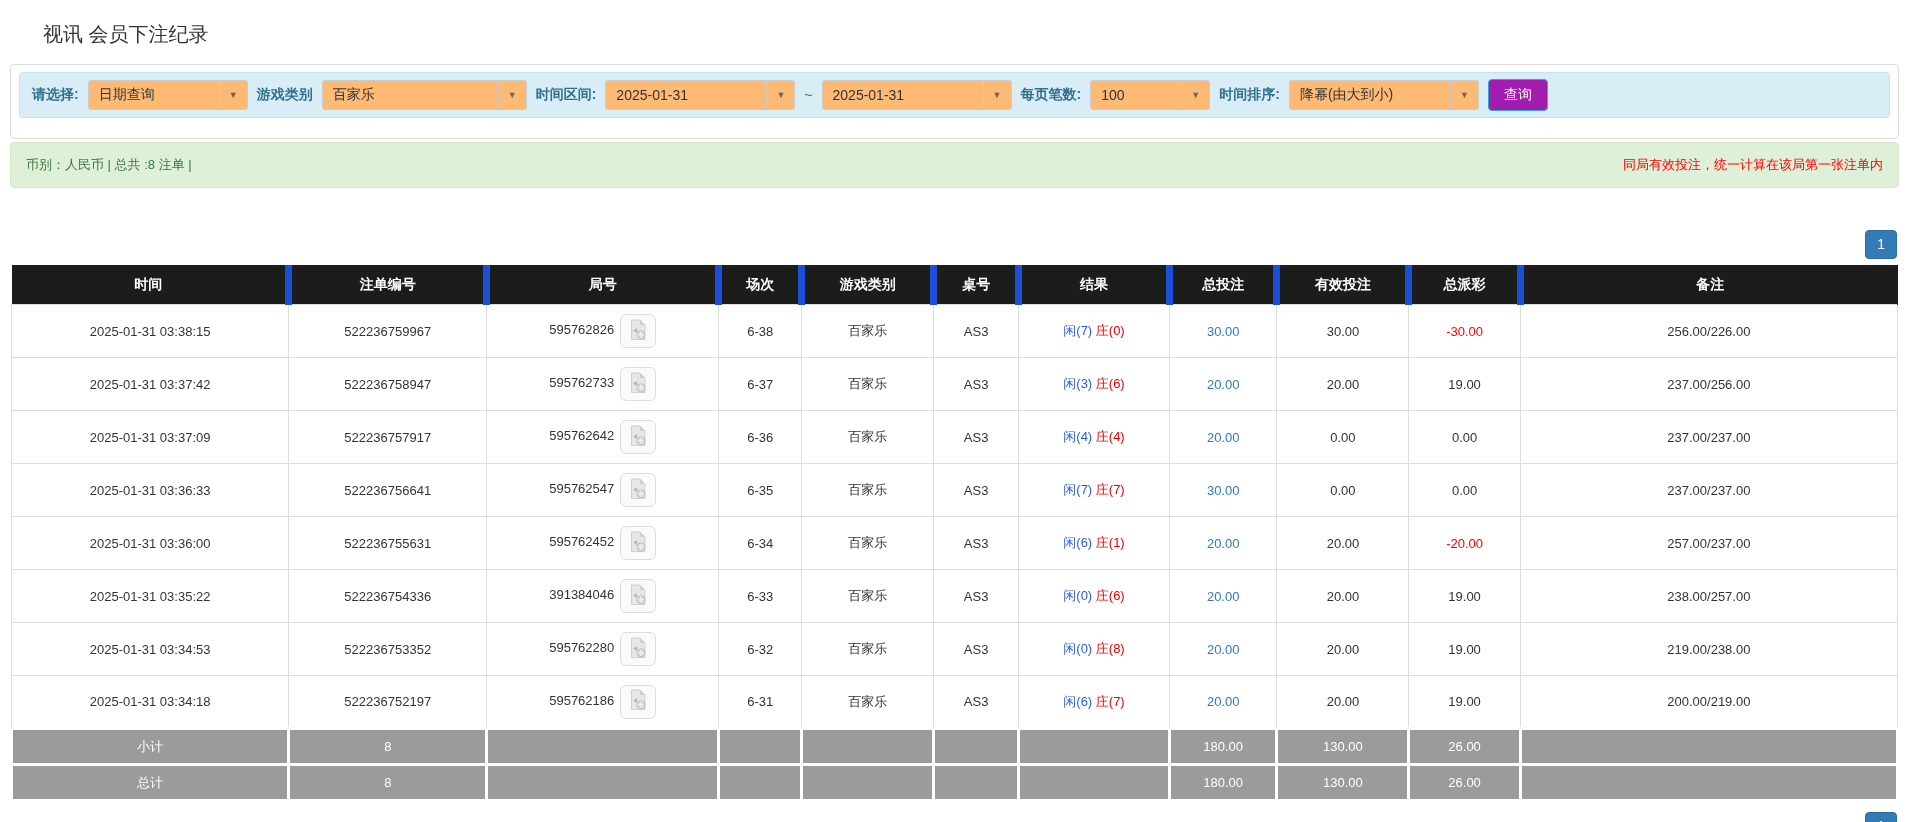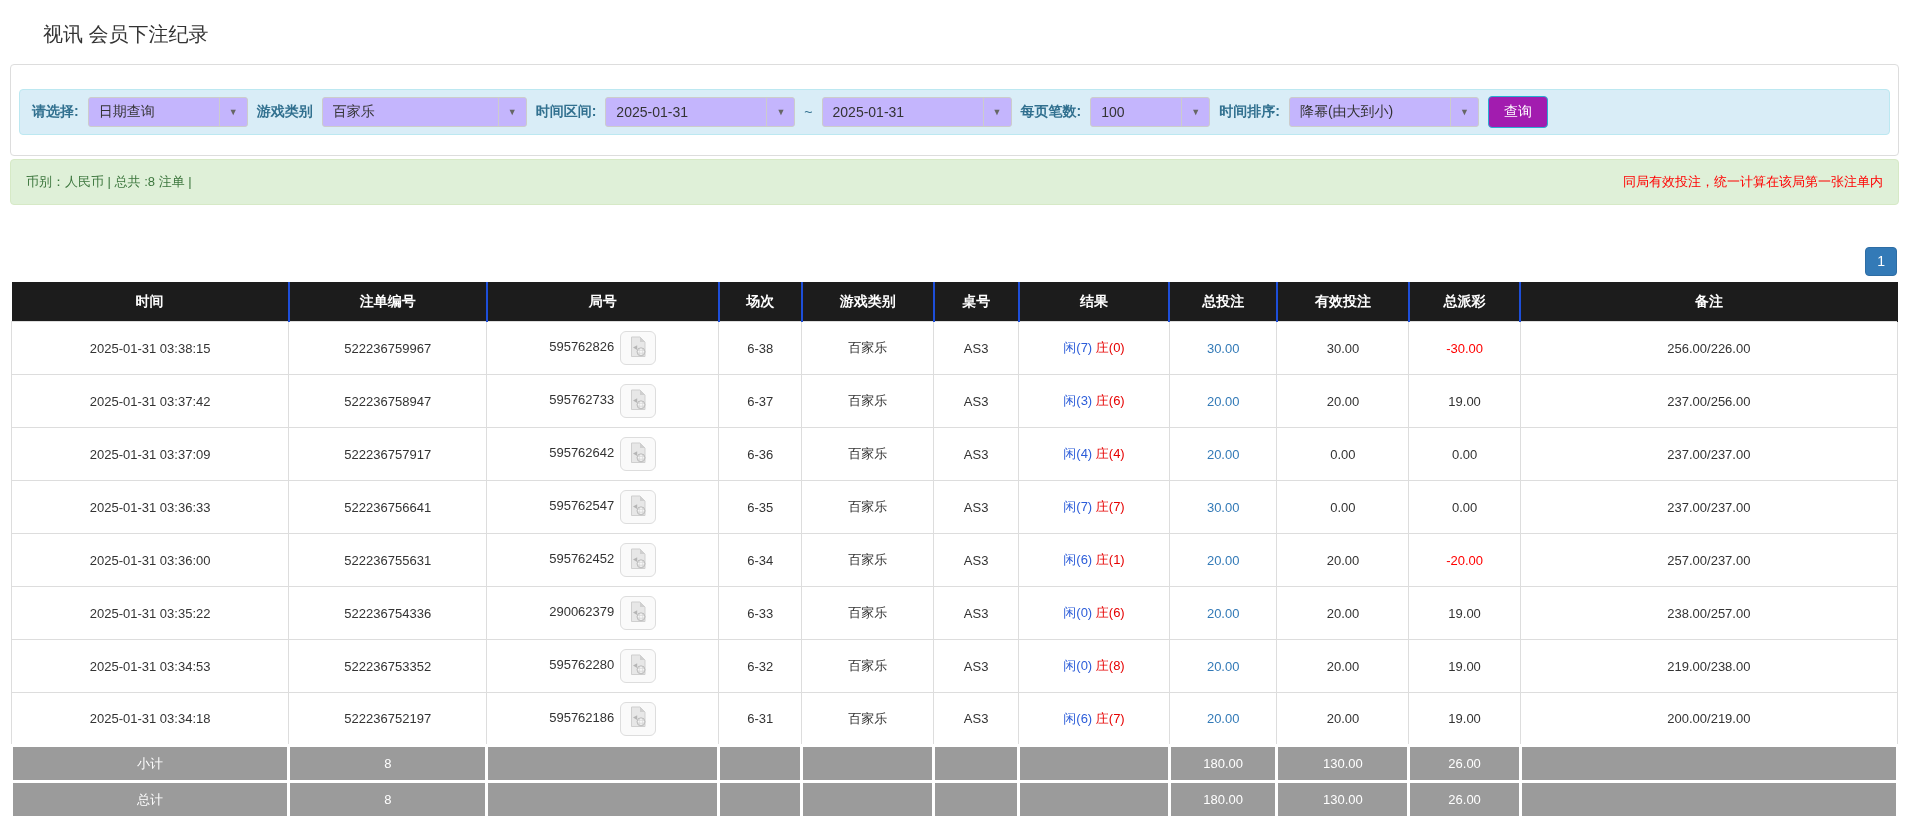--- a/index.html
+++ b/index.html
@@ -4,28 +4,28 @@
 <style>
   * { box-sizing: border-box; }
   html,body { margin:0; padding:0; }
   body {
     width:1909px; height:822px; overflow:hidden;
     background:#fff; font-family:"Liberation Sans", sans-serif; color:#333;
   }
   .page-title { font-size:20px; color:#333; padding:8px 12px 2px; font-weight:normal;margin-left:31px; }
 
   
-  .filter-panel { margin:4px 10px 0; border:1px solid #ddd; border-radius:4px; padding:24px 8px 20px; background:#fff; }
+  .filter-panel { margin:4px 10px 0; border:1px solid #ddd; border-radius:4px; padding:7px 8px 20px; background:#fff; }
   .filter-bar {
     background:#d9edf7; border:1px solid #bce8f1; border-radius:4px;
     padding:8px 12px; display:flex; align-items:center; gap:9px; height:46px;
   }
   .flabel { color:#31708f; font-weight:bold; font-size:14px; white-space:nowrap; }
   .tilde { color:#31708f; font-size:14px; }
-  .select { display:inline-flex; align-items:stretch; background:#c4b5fd; border:1px solid #ccc; border-radius:3px; height:30px; cursor:pointer; }
+  .select { display:inline-flex; align-items:stretch; background:#fdba74; border:1px solid #ccc; border-radius:3px; height:30px; cursor:pointer; }
   .sel-text { display:flex; align-items:center; padding:0 10px; font-size:14px; color:#333; flex:1 1 auto; white-space:nowrap; }
   .sel-caret { width:28px; border-left:1px solid #ccc; display:flex; align-items:center; justify-content:center; color:#666; font-size:9px; }
   .w-select1 { width:160px; }
   .w-select2 { width:205px; }
   .w-date   { width:190px; }
   .w-size   { width:120px; }
   .w-sort   { width:190px; }
   .btn-search {
     background:#a21caf; border:1px solid #2aabd2; color:#fff; font-size:14px;
     border-radius:4px; padding:6px 15px; height:32px; cursor:pointer; font-family:inherit;
@@ -44,21 +44,21 @@
   .pager.bottom { margin:10px 12px 0; }
   .page-btn {
     display:inline-block; background:#337ab7; border:1px solid #2e6da4; color:#fff;
     font-size:14px; border-radius:4px; padding:6px 11px; cursor:pointer; line-height:1.1; font-family:inherit;
   }
 
   
   table.records { border-collapse:collapse; table-layout:fixed; width:1889px; margin:0 10px; font-size:13px; }
   .records th {
     background:#1c1c1c; color:#fff; font-weight:bold; font-size:14px;
-    padding:10px 4px; border-right:2px solid #1d4ed8; border-top:1px solid #1c1c1c;
+    padding:10px 4px; border-right:7px solid #1d4ed8; border-top:1px solid #1c1c1c;
     text-align:center; white-space:nowrap;
   }
   .records th:last-child { border-right:1px solid #1c1c1c; }
   .records td {
     border:1px solid #ddd; text-align:center; padding:2px 6px; height:53px;
     background:#fff; color:#333; white-space:nowrap;
   }
   .records .player { color:#2b5cd9; }
   .records .banker { color:#e60000; }
   .records .bet-link { color:#337ab7; cursor:pointer; }
@@ -280,21 +280,21 @@
         <td>AS3</td>
         <td><span class="player">闲(6)</span> <span class="banker">庄(1)</span></td>
         <td><span class="bet-link">20.00</span></td>
         <td>20.00</td>
         <td class="neg">-20.00</td>
         <td>257.00/237.00</td>
       </tr>
       <tr>
         <td>2025-01-31 03:35:22</td>
         <td>522236754336</td>
-        <td><span>290062379</span><button class="video-btn">
+        <td><span>391384046</span><button class="video-btn">
             <span><svg width="20" height="22" viewBox="0 0 20 22">
                 <path d="M3.5 1h8.5l5 5v14.5h-13.5z" fill="#e7e7e7" stroke="#cfcfcf"></path>
                 <path d="M12 1l5 5h-5z" fill="#cfcfcf"></path>
                 <path d="M9.2 9.2l-4.2 2.4 4.2 2.4z" fill="#b5b5b5"></path>
                 <circle cx="13" cy="15.8" r="4" fill="#dcdcdc" stroke="#bdbdbd"></circle>
                 <circle cx="13" cy="15.8" r="1.1" fill="#f7f7f7"></circle>
                 <circle cx="13" cy="13.4" r="0.8" fill="#f7f7f7"></circle>
                 <circle cx="13" cy="18.2" r="0.8" fill="#f7f7f7"></circle>
                 <circle cx="10.7" cy="15.8" r="0.8" fill="#f7f7f7"></circle>
                 <circle cx="15.3" cy="15.8" r="0.8" fill="#f7f7f7"></circle>

